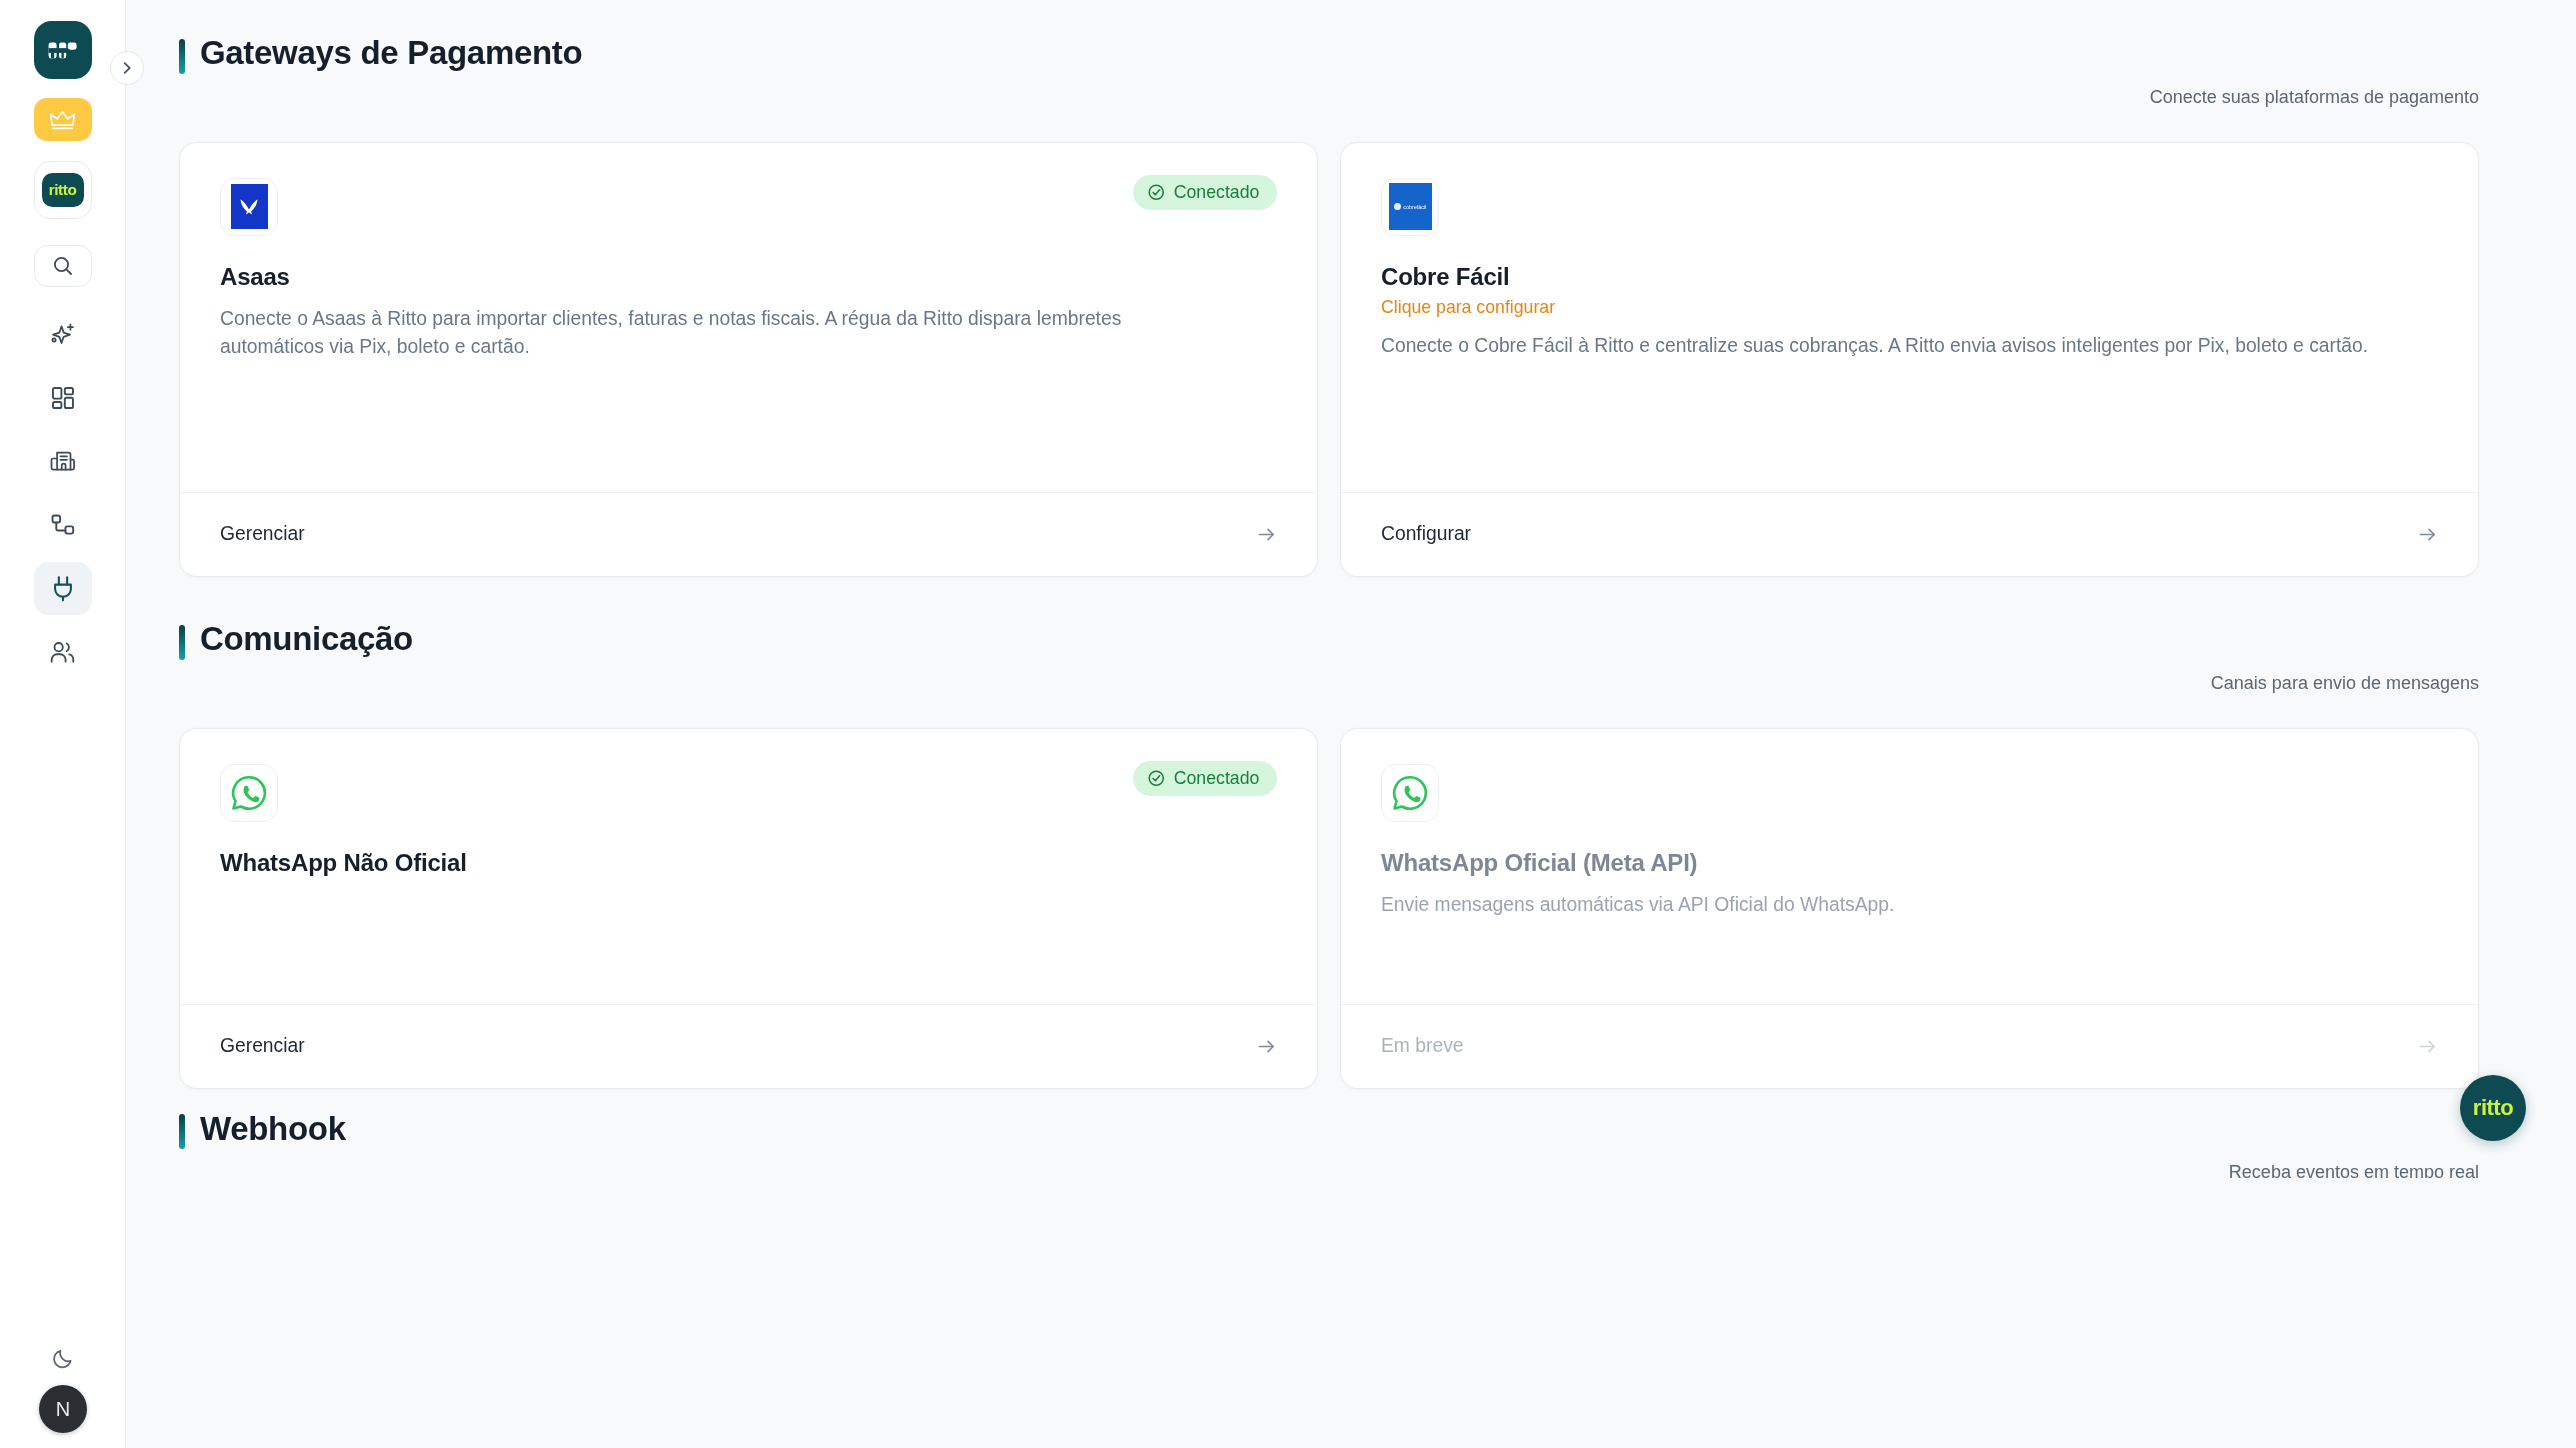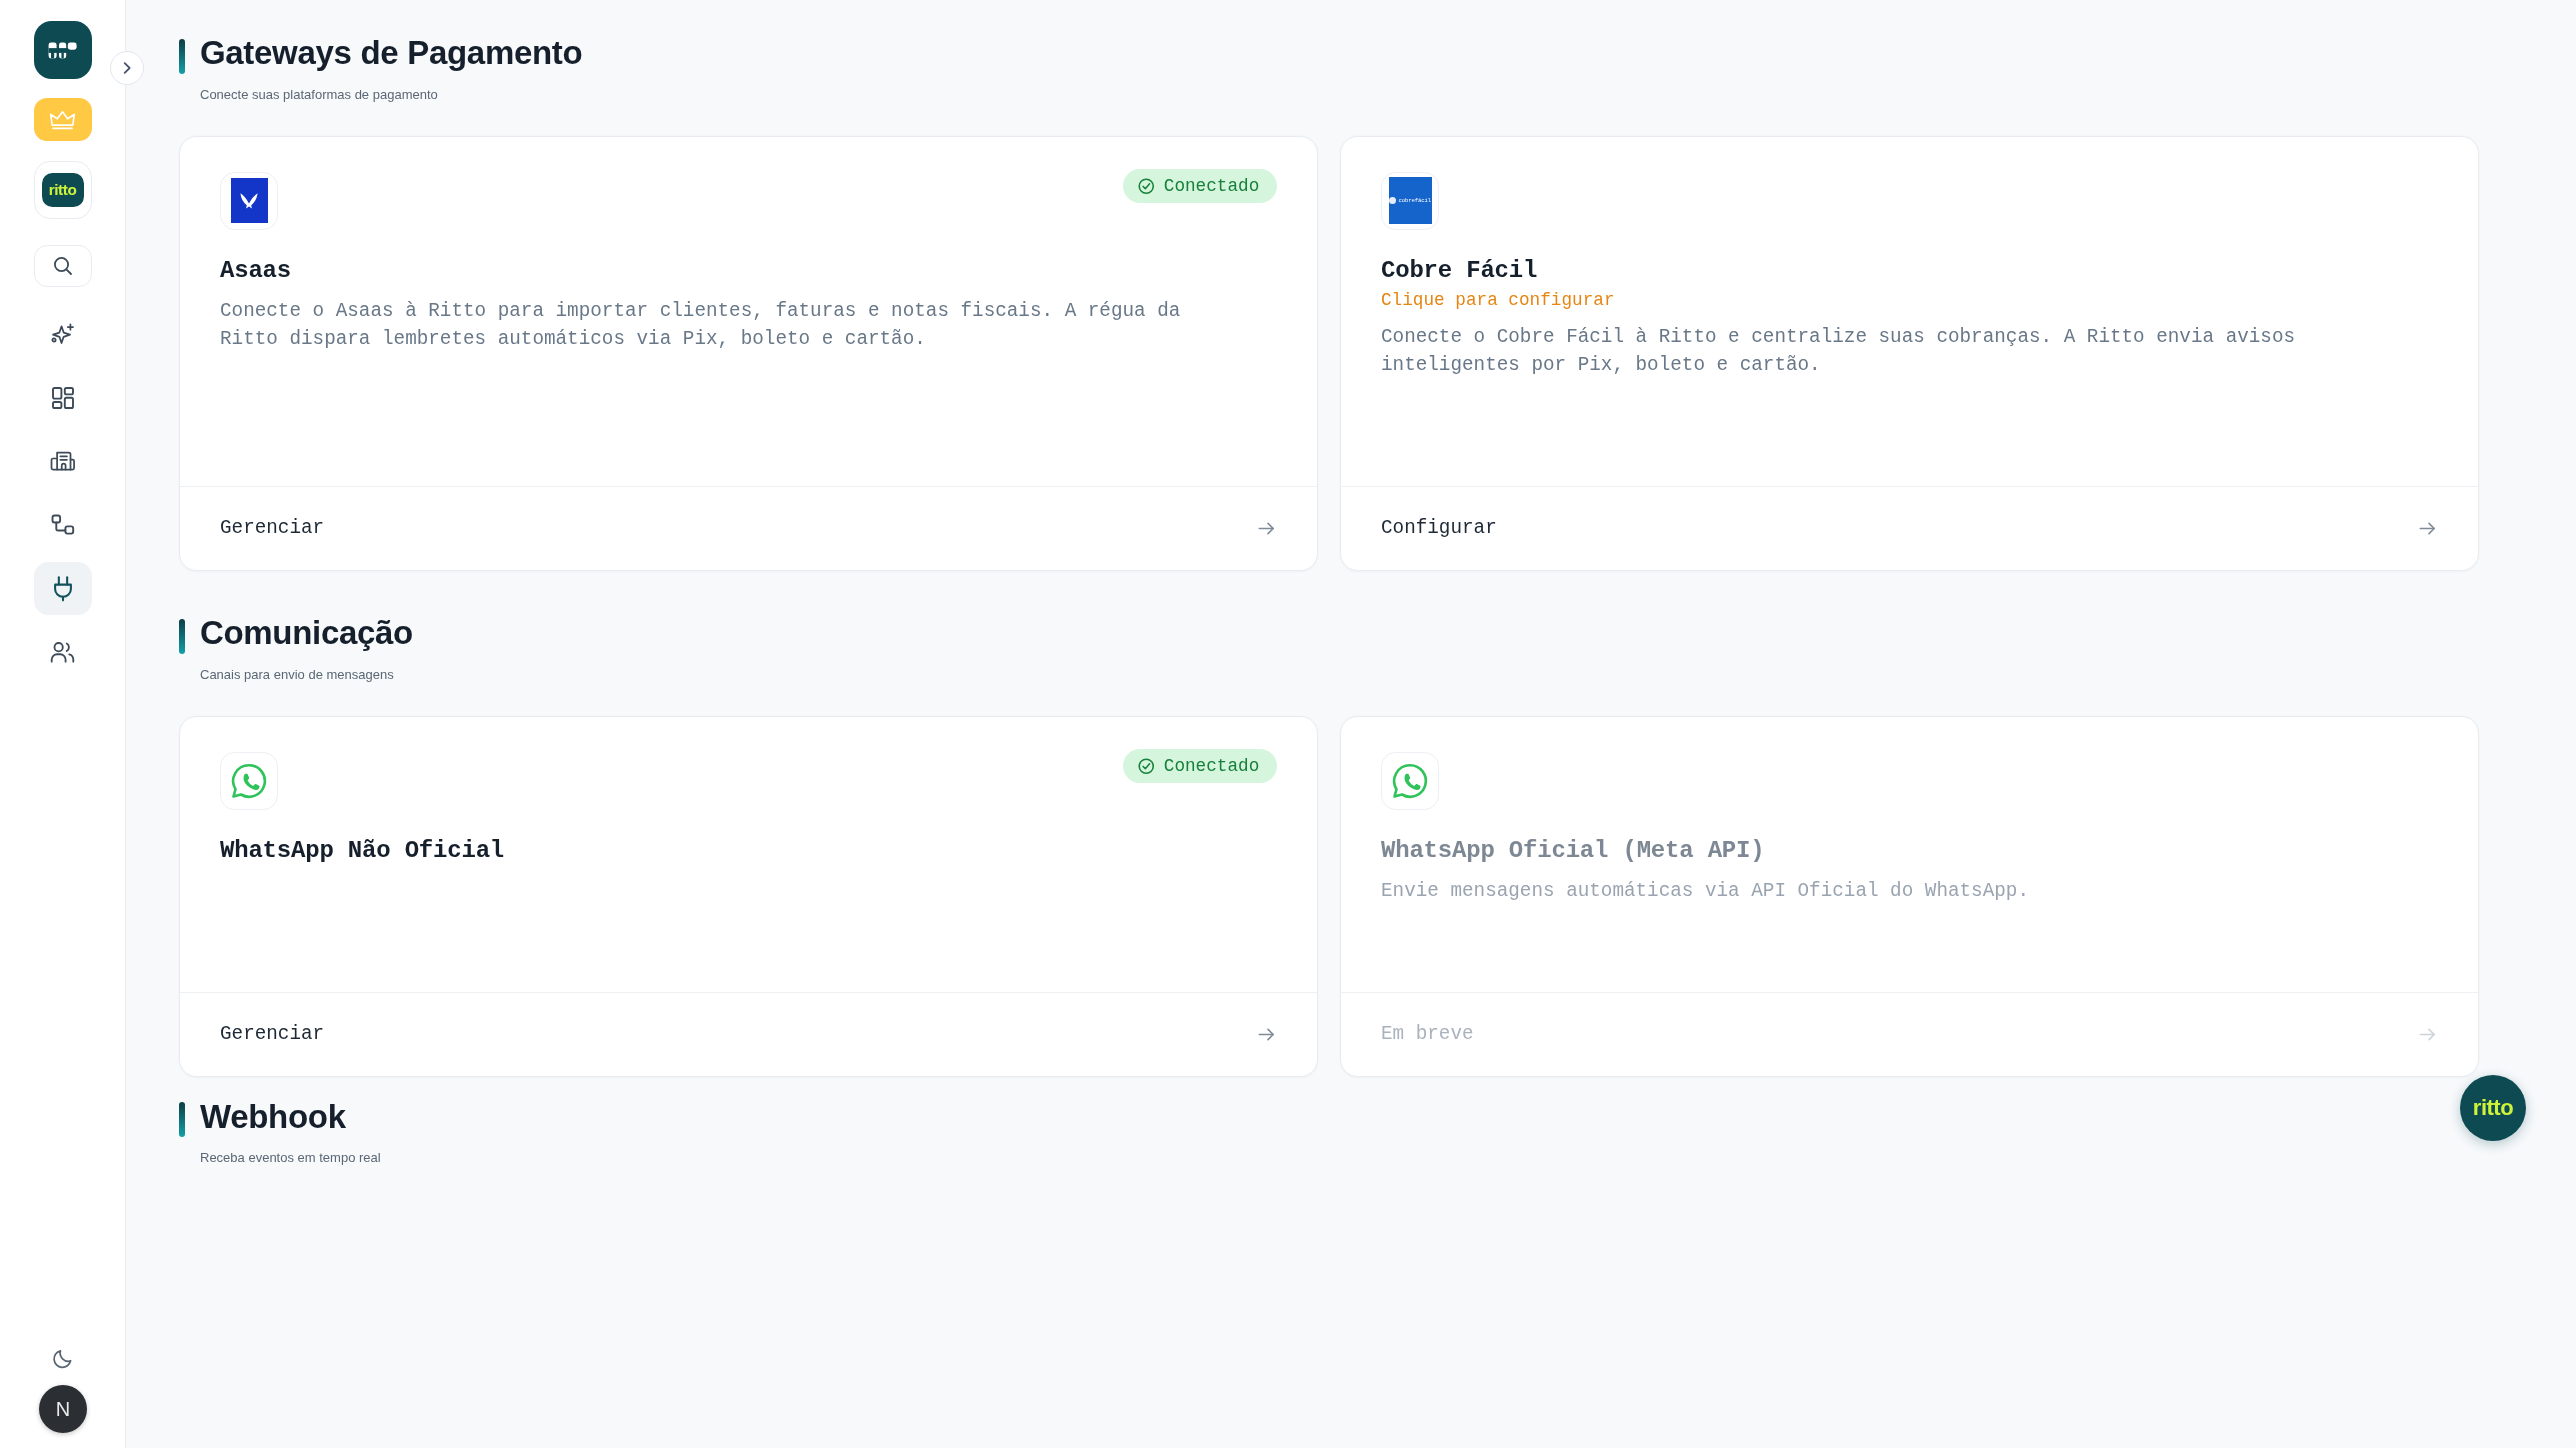--- a/index.html
+++ b/index.html
@@ -181,31 +181,31 @@
   .sec-title {
     font-size: 33px;
     font-weight: bold;
     color: #16202c;
     letter-spacing: -0.3px;
     line-height: 1.15;
   }
   .sec-sub {
     margin-left: 21px;
     margin-top: 13px;
-    font-size: 13px;
+    font-size: 18px;
     color: #5a6775;
     font-weight: 400;
+    text-align: right;
   }
 
   .cards {
     margin-top: 34px;
     display: grid;
     grid-template-columns: 1fr 1fr;
     gap: 22px;
-    font-family: Liberation Mono, monospace;
   }
 
   .card {
     position: relative;
     background: #ffffff;
     border: 0.8px solid #e8ecf1;
     border-radius: 17.7px;
     padding: 35px 40px 0 40px;
     box-shadow: 0 0.8px 2.4px rgba(16,24,40,0.04);
     min-height: 435px;

